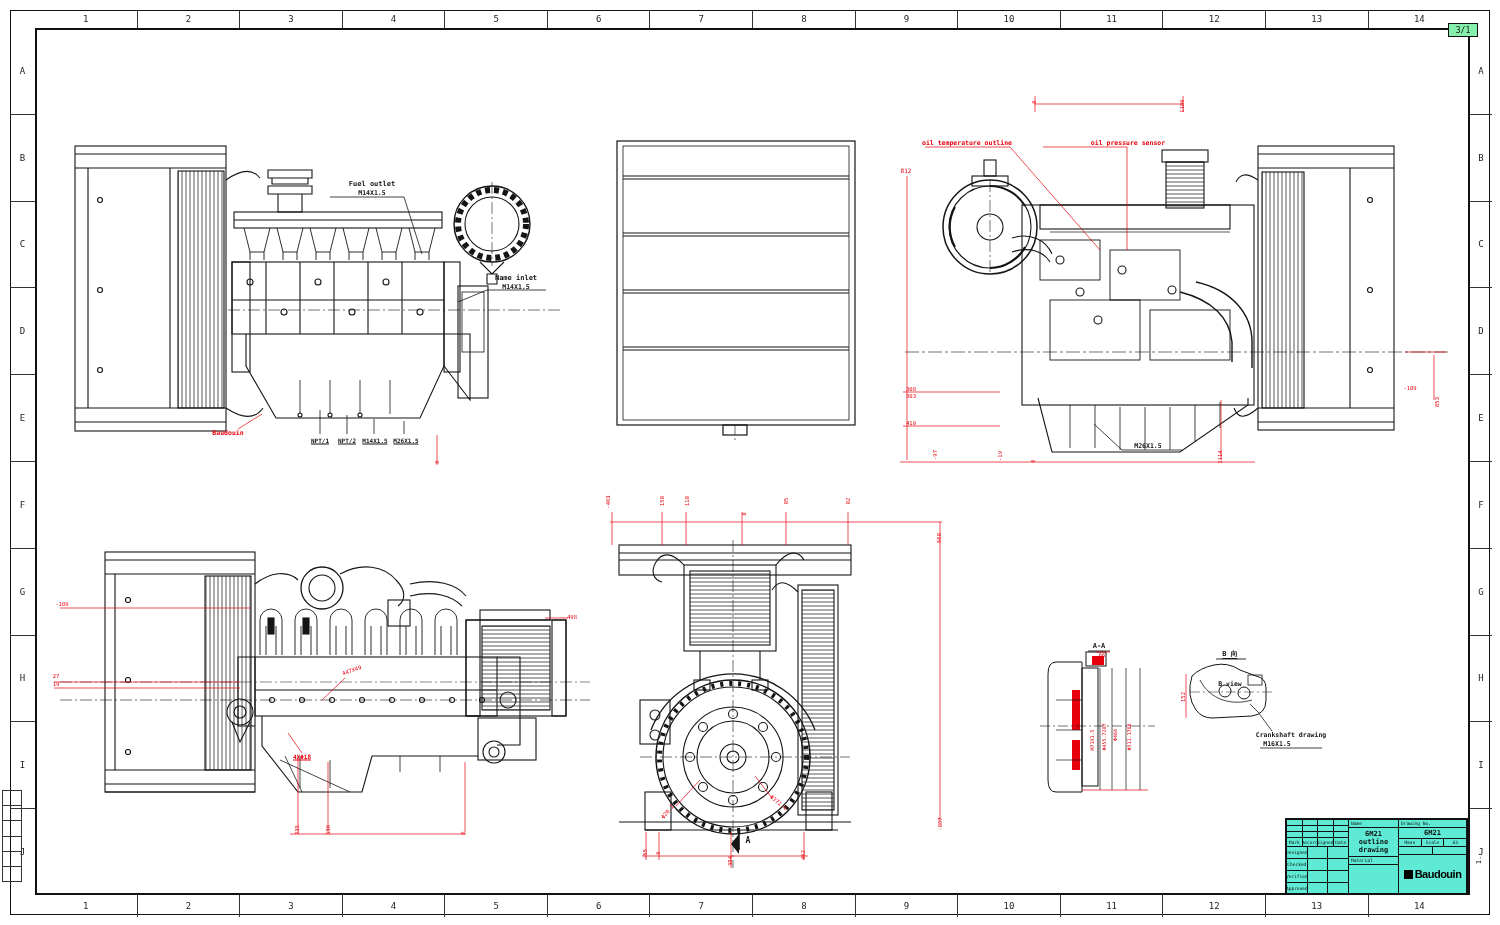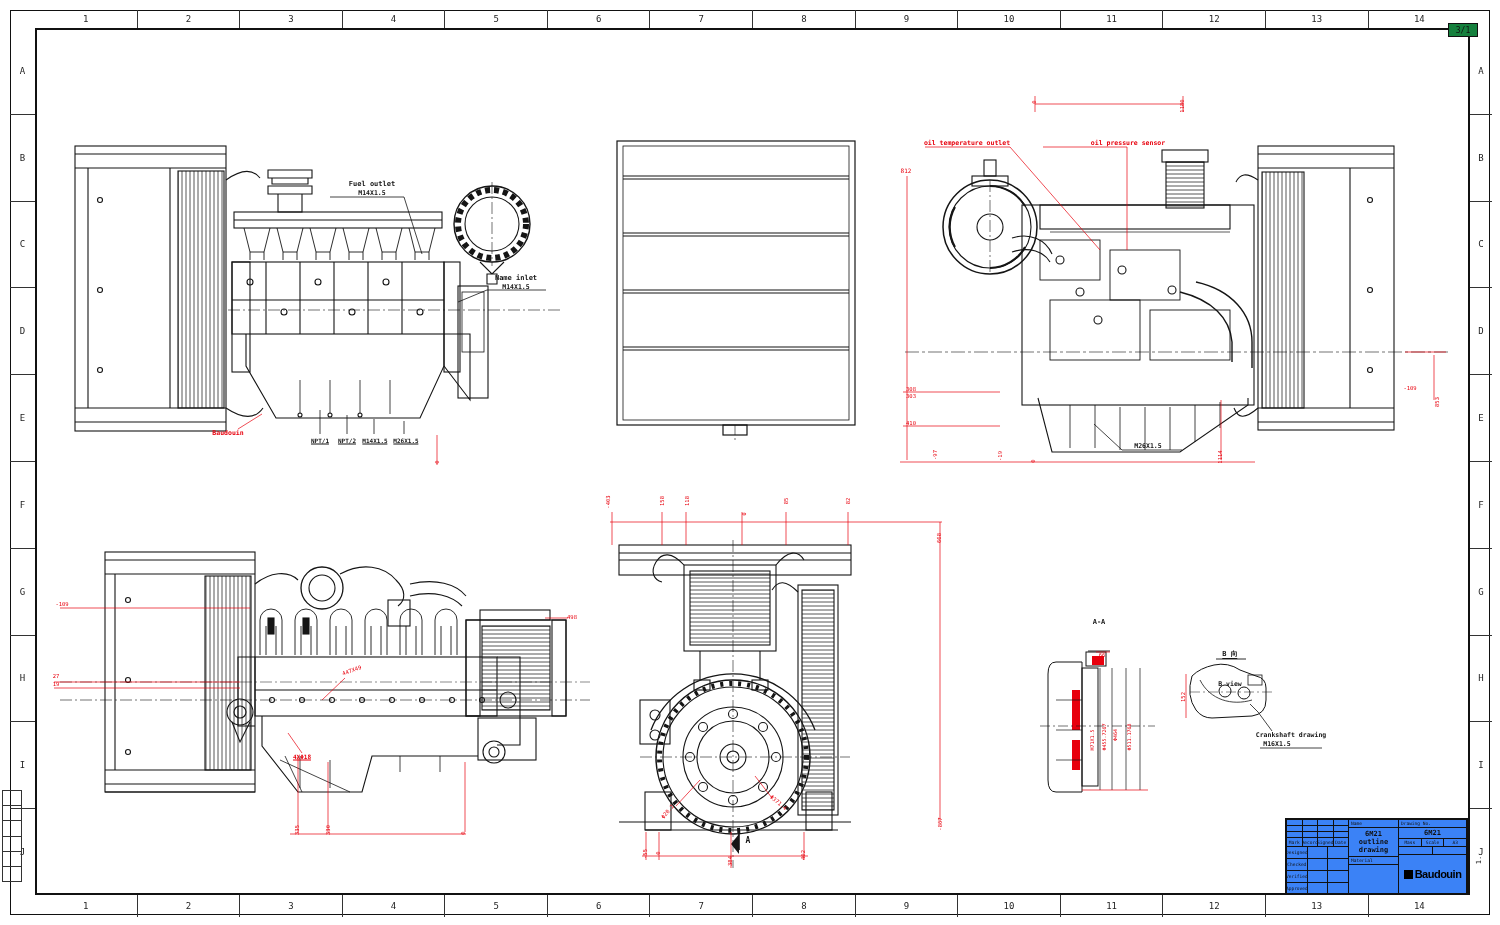--- a/index.html
+++ b/index.html
@@ -12,31 +12,31 @@
   .band-bottom{left:35px;top:895px;width:1435px;height:22px;}
   .band-left{left:10px;top:28px;width:25px;height:867px;flex-direction:column;}
   .band-right{left:1470px;top:28px;width:22px;height:867px;flex-direction:column;}
   .scale-cell{flex:1;display:flex;align-items:center;justify-content:center;
               font-size:9px;color:#222;box-sizing:border-box;}
   .band-top .scale-cell,.band-bottom .scale-cell{border-right:1px solid #333;}
   .band-top .scale-cell:last-child,.band-bottom .scale-cell:last-child{border-right:none;}
   .band-left .scale-cell,.band-right .scale-cell{border-bottom:1px solid #333;}
   .band-left .scale-cell:last-child,.band-right .scale-cell:last-child{border-bottom:none;}
   .corner-mark{position:absolute;left:1448px;top:23px;width:28px;height:12px;border:1px solid #111;
-               display:flex;align-items:center;justify-content:center;font-size:8px;color:#111;background:#15803d;}
+               display:flex;align-items:center;justify-content:center;font-size:8px;color:#111;background:#86efac;}
   .mini-grid{position:absolute;left:2px;top:790px;width:20px;height:92px;border:1px solid #333;box-sizing:border-box;
              display:flex;flex-direction:column;}
   .mini-grid div{flex:1;border-bottom:1px solid #333;}
   .mini-grid div:last-child{border-bottom:none;}
   #lineart{position:absolute;left:0;top:0;}
   #annotations{position:absolute;left:0;top:0;width:1500px;height:925px;pointer-events:none;}
   .ann{position:absolute;white-space:nowrap;line-height:1;transform-origin:center;}
   
   .titleblock{position:absolute;left:1285px;top:818px;width:183px;height:77px;border:2px solid #111;
-              box-sizing:border-box;display:flex;font-size:5px;color:#111;background:#3b82f6;}
+              box-sizing:border-box;display:flex;font-size:5px;color:#111;background:#5eead4;}
   .tb-col{box-sizing:border-box;border-right:1px solid #111;display:flex;flex-direction:column;}
   .tb-col:last-child{border-right:none;}
   .tb-rev{width:62px;}
   .tb-mid{width:50px;}
   .tb-right{flex:1;}
   .tb-row{display:flex;border-bottom:1px solid #111;box-sizing:border-box;}
   .tb-row:last-child{border-bottom:none;}
   .tb-cell{flex:1;border-right:1px solid #111;box-sizing:border-box;display:flex;align-items:center;
            justify-content:center;overflow:hidden;padding:0 1px;}
   .tb-cell:last-child{border-right:none;}
@@ -508,28 +508,28 @@
   <div id="annotations">
       <span class="ann" style="left: 372px; top: 184px; color: rgb(21, 21, 21); font-size: 7px; font-weight: bold; transform: translate(-50%, -50%) rotate(0deg);">Fuel outlet</span>
       <span class="ann" style="left: 372px; top: 193px; color: rgb(21, 21, 21); font-size: 6.5px; font-weight: bold; transform: translate(-50%, -50%) rotate(0deg);">M14X1.5</span>
       <span class="ann" style="left: 516px; top: 278px; color: rgb(21, 21, 21); font-size: 7px; font-weight: bold; transform: translate(-50%, -50%) rotate(0deg);">Name inlet</span>
       <span class="ann" style="left: 516px; top: 287px; color: rgb(21, 21, 21); font-size: 6.5px; font-weight: bold; transform: translate(-50%, -50%) rotate(0deg);">M14X1.5</span>
       <span class="ann" style="left: 320px; top: 441px; color: rgb(21, 21, 21); font-size: 6px; font-weight: bold; transform: translate(-50%, -50%) rotate(0deg); border-bottom: 1px solid currentcolor;">NPT/1</span>
       <span class="ann" style="left: 347px; top: 441px; color: rgb(21, 21, 21); font-size: 6px; font-weight: bold; transform: translate(-50%, -50%) rotate(0deg); border-bottom: 1px solid currentcolor;">NPT/2</span>
       <span class="ann" style="left: 375px; top: 441px; color: rgb(21, 21, 21); font-size: 6px; font-weight: bold; transform: translate(-50%, -50%) rotate(0deg); border-bottom: 1px solid currentcolor;">M14X1.5</span>
       <span class="ann" style="left: 406px; top: 441px; color: rgb(21, 21, 21); font-size: 6px; font-weight: bold; transform: translate(-50%, -50%) rotate(0deg); border-bottom: 1px solid currentcolor;">M26X1.5</span>
       <span class="ann" style="left: 1148px; top: 446px; color: rgb(21, 21, 21); font-size: 6.5px; font-weight: bold; transform: translate(-50%, -50%) rotate(0deg);">M26X1.5</span>
-      <span class="ann" style="left: 1099px; top: 622px; color: rgb(21, 21, 21); font-size: 7px; font-weight: bold; transform: translate(-50%, -50%) rotate(0deg);">A-A</span>
+      <span class="ann" style="left: 1099px; top: 646px; color: rgb(21, 21, 21); font-size: 7px; font-weight: bold; transform: translate(-50%, -50%) rotate(0deg);">A-A</span>
       <span class="ann" style="left: 1230px; top: 655px; color: rgb(21, 21, 21); font-size: 7px; font-weight: bold; transform: translate(-50%, -50%) rotate(0deg); border-bottom: 1px solid currentcolor;">B 向</span>
       <span class="ann" style="left: 1230px; top: 684px; color: rgb(21, 21, 21); font-size: 6.5px; font-weight: bold; transform: translate(-50%, -50%) rotate(0deg);">B view</span>
       <span class="ann" style="left: 1291px; top: 735px; color: rgb(21, 21, 21); font-size: 6.5px; font-weight: bold; transform: translate(-50%, -50%) rotate(0deg);">Crankshaft drawing</span>
       <span class="ann" style="left: 1277px; top: 744px; color: rgb(21, 21, 21); font-size: 6.5px; font-weight: bold; transform: translate(-50%, -50%) rotate(0deg);">M16X1.5</span>
       <span class="ann" style="left: 748px; top: 841px; color: rgb(21, 21, 21); font-size: 8px; font-weight: bold; transform: translate(-50%, -50%) rotate(0deg);">A</span>
       <span class="ann" style="left: 228px; top: 433px; color: rgb(232, 0, 13); font-size: 6.5px; font-weight: bold; transform: translate(-50%, -50%) rotate(0deg);">Baudouin</span>
-      <span class="ann" style="left: 967px; top: 143px; color: rgb(232, 0, 13); font-size: 6.5px; font-weight: bold; transform: translate(-50%, -50%) rotate(0deg);">oil temperature outlet</span>
+      <span class="ann" style="left: 967px; top: 143px; color: rgb(232, 0, 13); font-size: 6.5px; font-weight: bold; transform: translate(-50%, -50%) rotate(0deg);">oil temperature outline</span>
       <span class="ann" style="left: 1128px; top: 143px; color: rgb(232, 0, 13); font-size: 6.5px; font-weight: bold; transform: translate(-50%, -50%) rotate(0deg);">oil pressure sensor</span>
       <span class="ann" style="left: 906px; top: 171px; color: rgb(232, 0, 13); font-size: 6px; transform: translate(-50%, -50%) rotate(0deg);">812</span>
       <span class="ann" style="left: 911px; top: 390px; color: rgb(232, 0, 13); font-size: 5.5px; transform: translate(-50%, -50%) rotate(0deg);">308</span>
       <span class="ann" style="left: 911px; top: 397px; color: rgb(232, 0, 13); font-size: 5.5px; transform: translate(-50%, -50%) rotate(0deg);">303</span>
       <span class="ann" style="left: 911px; top: 424px; color: rgb(232, 0, 13); font-size: 5.5px; transform: translate(-50%, -50%) rotate(0deg);">410</span>
       <span class="ann" style="left: 936px; top: 455px; color: rgb(232, 0, 13); font-size: 5.5px; transform: translate(-50%, -50%) rotate(-90deg);">-97</span>
       <span class="ann" style="left: 1001px; top: 456px; color: rgb(232, 0, 13); font-size: 5.5px; transform: translate(-50%, -50%) rotate(-90deg);">-19</span>
       <span class="ann" style="left: 1034px; top: 461px; color: rgb(232, 0, 13); font-size: 5.5px; transform: translate(-50%, -50%) rotate(-90deg);">0</span>
       <span class="ann" style="left: 1221px; top: 457px; color: rgb(232, 0, 13); font-size: 5.5px; transform: translate(-50%, -50%) rotate(-90deg);">1114</span>
       <span class="ann" style="left: 1410px; top: 389px; color: rgb(232, 0, 13); font-size: 5.5px; transform: translate(-50%, -50%) rotate(0deg);">-109</span>

